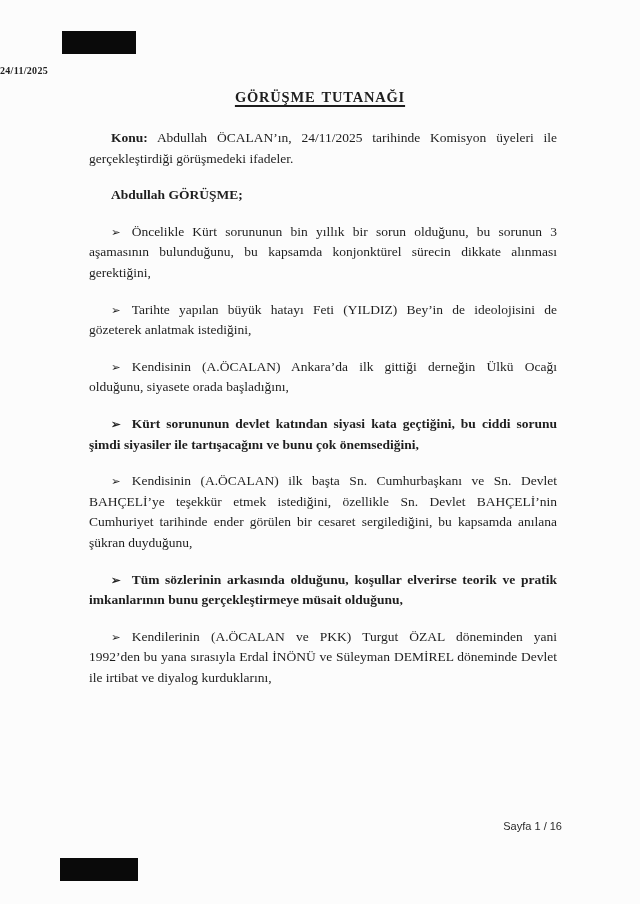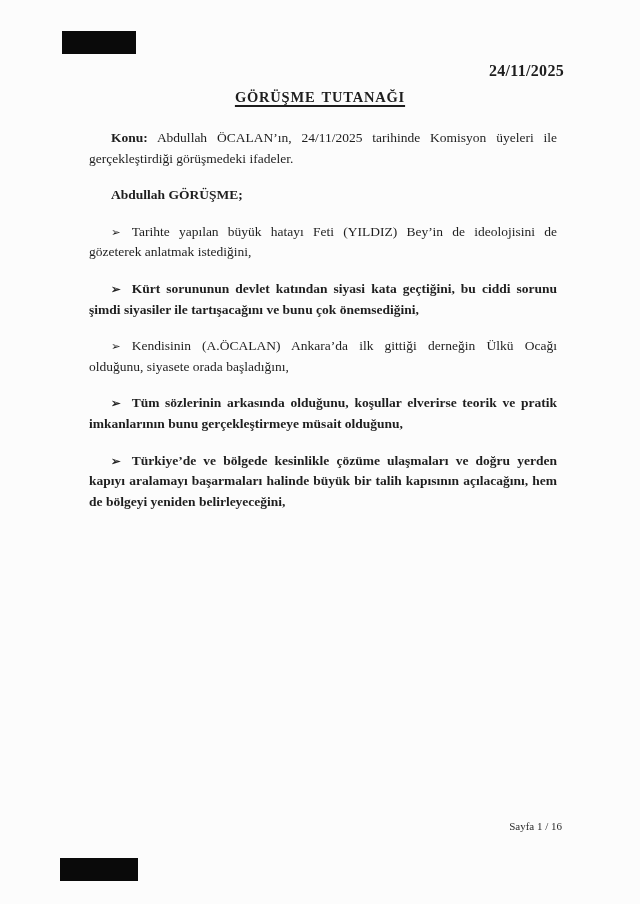--- a/index.html
+++ b/index.html
@@ -29,23 +29,23 @@
   }
   .redaction-bottom {
     left: 60px;
     top: 858px;
     width: 78px;
     height: 23px;
   }
   .doc-date {
     margin: 0;
     padding: 63px 76px 0 0;
-    text-align: right;
+    text-align: left;
     font-weight: bold;
-    font-size: 16px;
+    font-size: 10px;
     line-height: 16px;
     letter-spacing: 0.3px;
   }
   .doc-title-row {
     margin-top: 9px;
     text-align: center;
   }
   .doc-title {
     font-weight: bold;
     font-size: 14.5px;
@@ -72,21 +72,21 @@
     font-weight: bold;
   }
   .glyph {
     font-size: 11.5px;
     padding-right: 11px;
   }
   .doc-footer {
     position: absolute;
     top: 820px;
     right: 78px;
-    font-family: Liberation Serif, serif;
+    font-family: Liberation Sans, sans-serif;
     font-size: 11px;
     color: #2b2b2b;
     font-weight: 500;
   }
 </style>
 </head>
 <body>
 
 <div class="page">
 
@@ -95,25 +95,27 @@
   <div class="doc-date">24/11/2025</div>
 
   <div class="doc-title-row">
     <span class="doc-title">GÖRÜŞME TUTANAĞI</span>
   </div>
 
   <div class="doc-body">
     <p class="para"><b>Konu:</b> <span>Abdullah ÖCALAN’ın, 24/11/2025 tarihinde Komisyon üyeleri ile gerçekleştirdiği görüşmedeki ifadeler.</span></p>
     <p class="para"><b>Abdullah GÖRÜŞME;</b></p>
     <div>
+        <p class="para bullet"><span class="glyph">➢</span>Öncelikle Kürt sorununun bin yıllık bir sorun olduğunu, bu sorunun 3 aşamasının bulunduğunu, bu kapsamda konjonktürel sürecin dikkate alınması gerektiğini,</p>
         <p class="para bullet"><span class="glyph">➢</span>Tarihte yapılan büyük hatayı Feti (YILDIZ) Bey’in de ideolojisini de gözeterek anlatmak istediğini,</p>
+        <p class="para bullet"><span class="glyph">➢</span>Kendisinin (A.ÖCALAN) Ankara’da ilk gittiği derneğin Ülkü Ocağı olduğunu, siyasete orada başladığını,</p>
         <p class="para bullet bold"><span class="glyph">➢</span>Kürt sorununun devlet katından siyasi kata geçtiğini, bu ciddi sorunu şimdi siyasiler ile tartışacağını ve bunu çok önemsediğini,</p>
-        <p class="para bullet"><span class="glyph">➢</span>Kendisinin (A.ÖCALAN) Ankara’da ilk gittiği derneğin Ülkü Ocağı olduğunu, siyasete orada başladığını,</p>
+        <p class="para bullet"><span class="glyph">➢</span>Kendisinin (A.ÖCALAN) ilk başta Sn. Cumhurbaşkanı ve Sn. Devlet BAHÇELİ’ye teşekkür etmek istediğini, özellikle Sn. Devlet BAHÇELİ’nin Cumhuriyet tarihinde ender görülen bir cesaret sergilediğini, bu kapsamda anılana şükran duyduğunu,</p>
         <p class="para bullet bold"><span class="glyph">➢</span>Tüm sözlerinin arkasında olduğunu, koşullar elverirse teorik ve pratik imkanlarının bunu gerçekleştirmeye müsait olduğunu,</p>
-        <p class="para bullet bold"><span class="glyph">➢</span>Türkiye’de ve bölgede kesinlikle çözüme ulaşmaları ve doğru yerden kapıyı aralamayı başarmaları halinde büyük bir talih kapısının açılacağını, hem de bölgeyi yeniden belirleyeceğini,</p>
+        <p class="para bullet"><span class="glyph">➢</span>Kendilerinin (A.ÖCALAN ve PKK) Turgut ÖZAL döneminden yani 1992’den bu yana sırasıyla Erdal İNÖNÜ ve Süleyman DEMİREL döneminde Devlet ile irtibat ve diyalog kurduklarını,</p>
       </div>
   </div>
 
   <div class="doc-footer">Sayfa 1 / 16</div>
 
   <div class="redaction redaction-bottom"></div>
 
 </div>
 
 </body></html>

